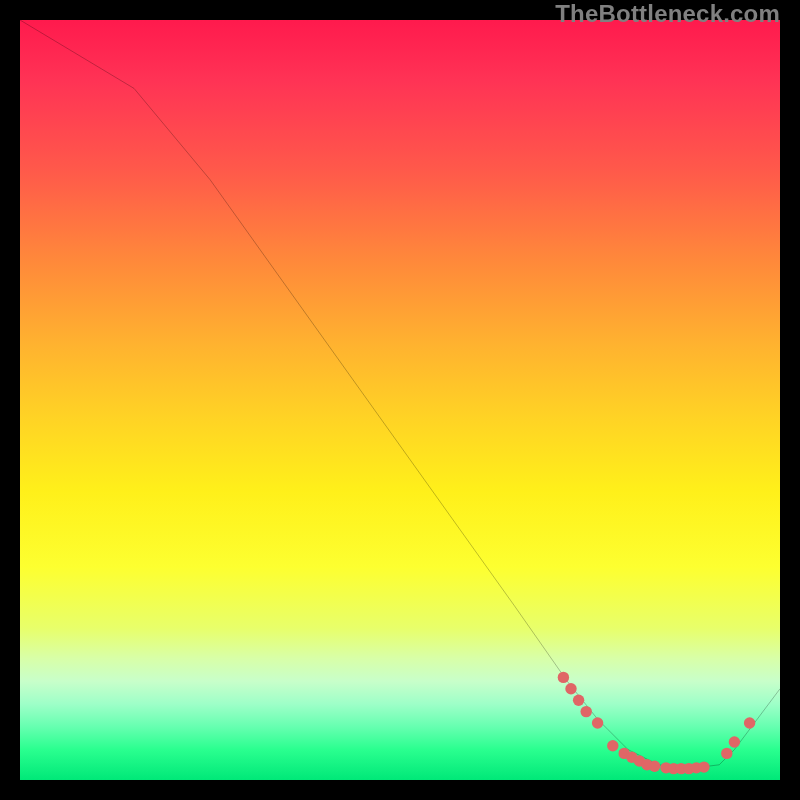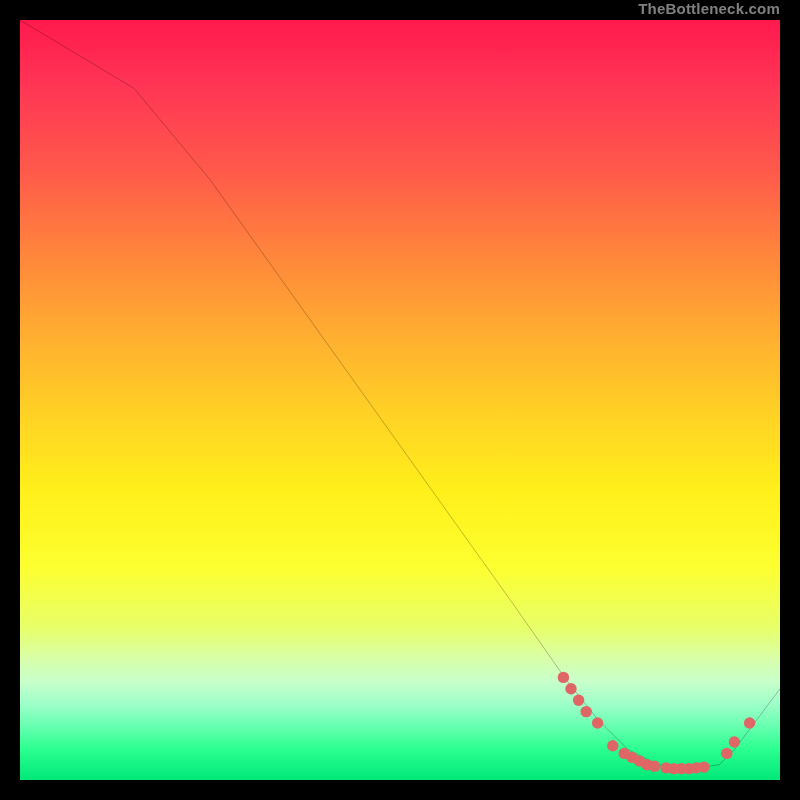--- a/index.html
+++ b/index.html
@@ -38,21 +38,21 @@
     position: absolute;
     inset: 0;
     width: 100%;
     height: 100%;
   }
   .watermark {
     position: absolute;
     top: 0px;
     right: 20px;
     color: #808080;
-    font-size: 15px;
+    font-size: 24px;
     font-weight: bold;
     letter-spacing: 0.2px;
   }
 </style>
 </head>
 <body>
 
 <div class="plot-area">
   <svg viewBox="0 0 100 100" preserveAspectRatio="none">
     <path id="curve-path" fill="none" stroke="#000" stroke-width="0.25" vector-effect="non-scaling-stroke" d="M0.00 0.00 L5.00 3.00 L15.00 9.00 L25.00 21.00 L35.00 35.00 L45.00 49.00 L55.00 63.00 L65.00 77.00 L72.00 87.00 L76.00 92.00 L80.00 96.00 L84.00 98.00 L88.00 98.50 L92.00 98.00 L94.00 96.00 L100.00 88.00"></path>

